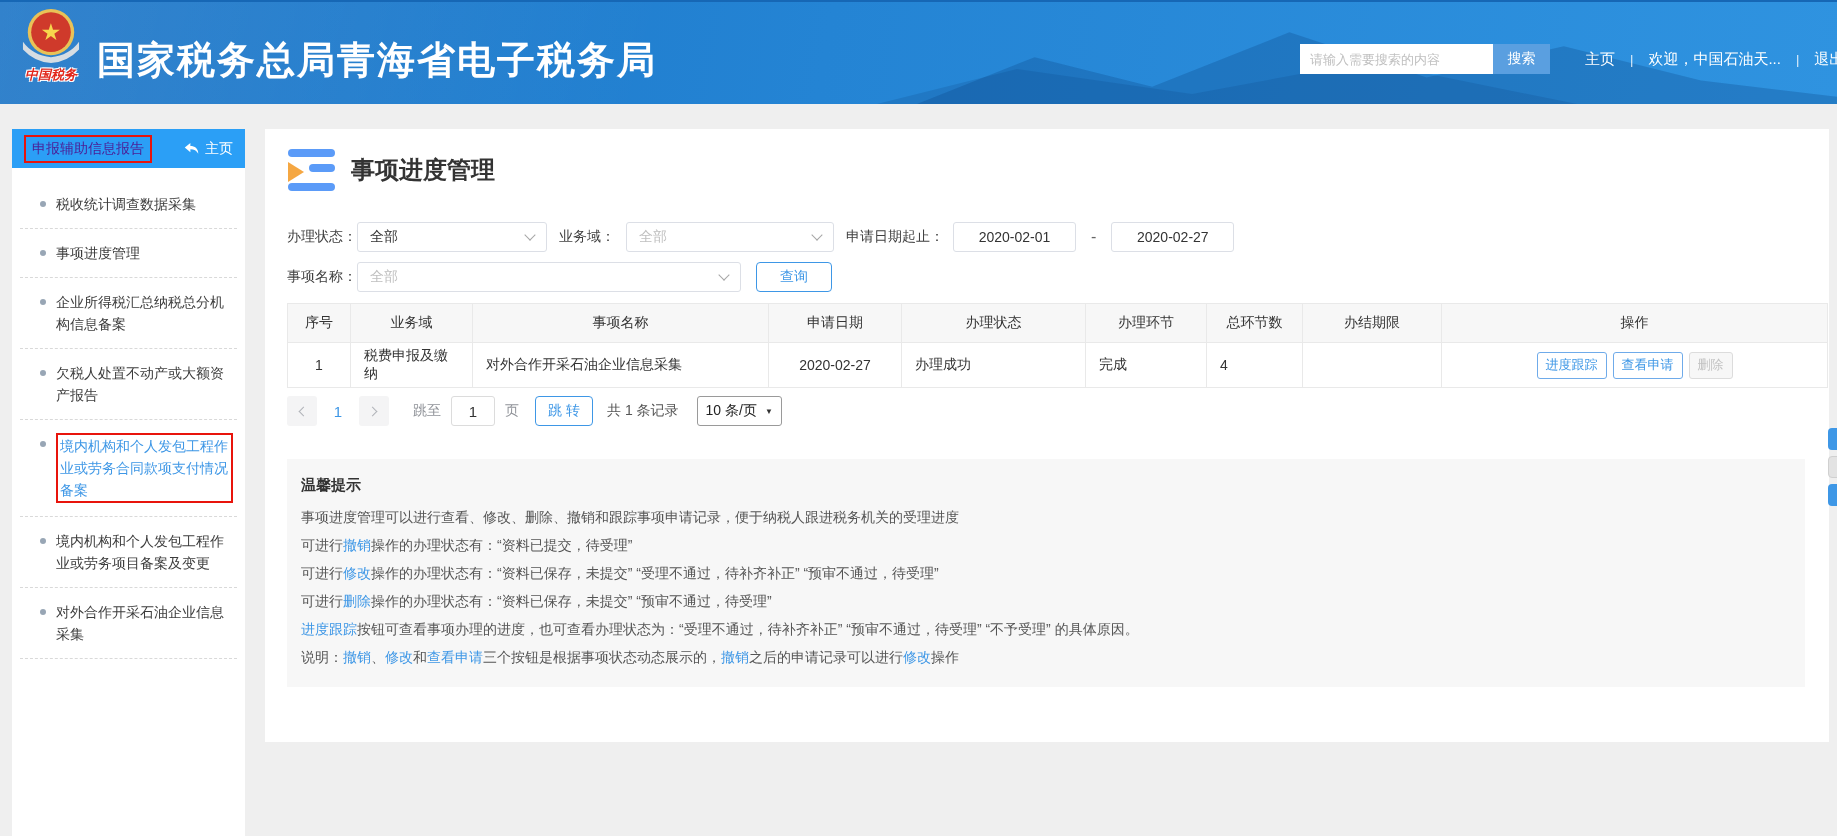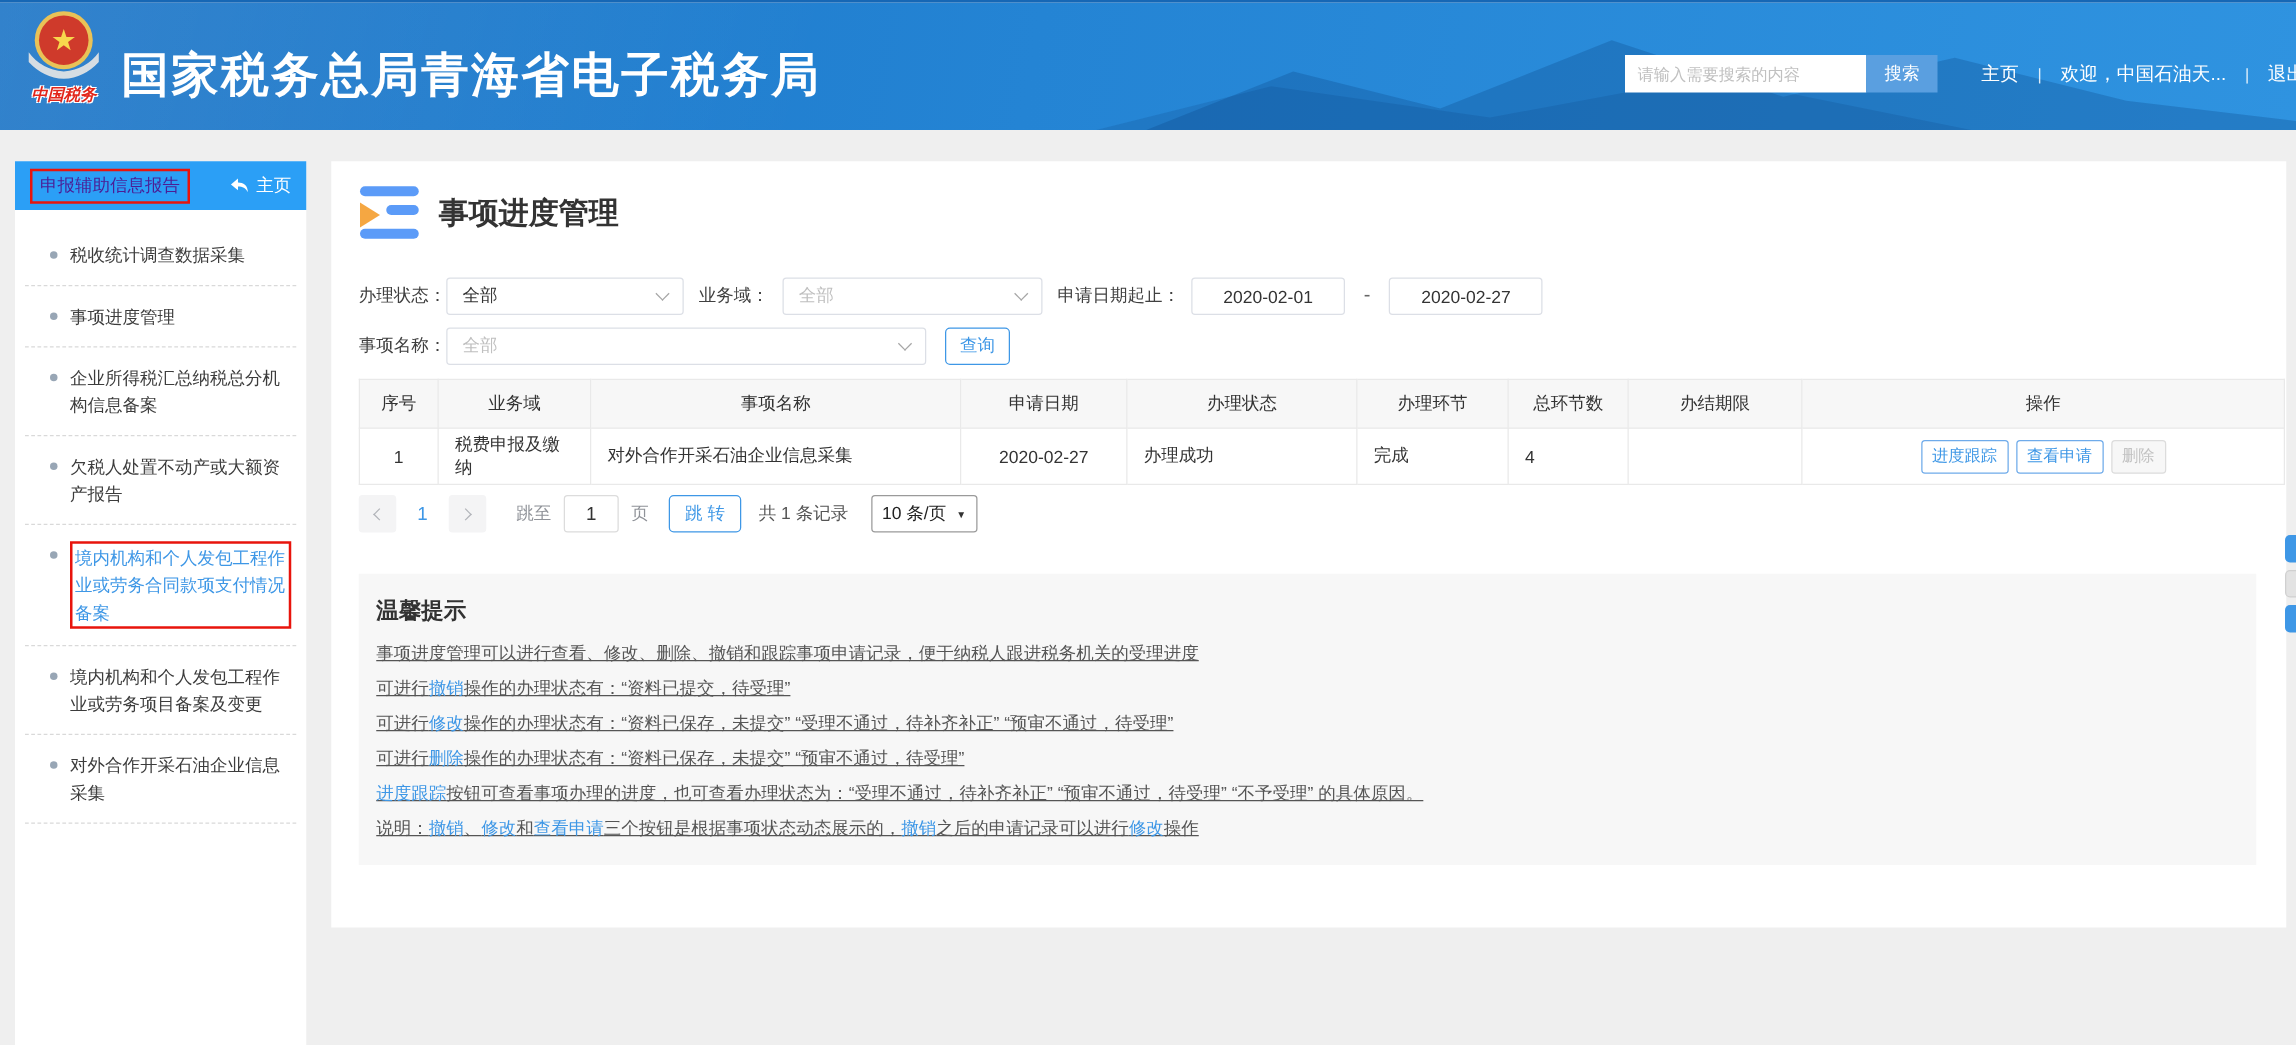--- a/index.html
+++ b/index.html
@@ -53,21 +53,21 @@
   .f-row { display:flex; align-items:center; height:30px; margin-bottom:10px; }
   .f-label { font-size:14px; color:#404040; white-space:nowrap; }
   .sel { height:30px; border:1px solid #dcdfe6; border-radius:3px; display:flex; align-items:center; justify-content:space-between; padding:0 12px; font-size:14px; background:#fff; cursor:pointer; }
   .sel .val { color:#333; }
   .sel.muted .val { color:#bfbfbf; }
   .chev { width:8px; height:8px; border-right:1.5px solid #a6a6a6; border-bottom:1.5px solid #a6a6a6; transform:rotate(45deg); margin-top:-4px; }
   .w-status { width:190px; } .w-domain { width:208px; margin-left:11px; } .w-name { width:384px; }
   .ml12 { margin-left:12px; }
   .date-input { width:123px; height:30px; border:1px solid #dcdfe6; border-radius:3px; text-align:center; font-size:14px; color:#333; margin-left:9px; outline:none; }
   .date-sep { margin:0 6px 0 15px; color:#666; }
-  .btn-query { width:52px; height:30px; background:#fff; border:1px solid #3e97e6; border-radius:4px; color:#3e97e6; font-size:14px; margin-left:15px; cursor:pointer; }
+  .btn-query { width:76px; height:30px; background:#fff; border:1px solid #3e97e6; border-radius:4px; color:#3e97e6; font-size:14px; margin-left:15px; cursor:pointer; }
   
   .tbl-wrap { margin:11px 0 0 22px; }
   table { border-collapse:collapse; width:1541px; table-layout:fixed; }
   th { height:39px; background:#f7f7f7; font-weight:normal; font-size:14px; color:#333; border:1px solid #e9e9e9; }
   td { height:45px; font-size:14px; color:#333; border:1px solid #e9e9e9; padding:0 13px; }
   td.c, th.c { text-align:center; } td.l { text-align:left; }
   .btn-op { height:27px; padding:0 8px; background:#fff; border:1px solid #6fabea; border-radius:3px; color:#3e97e6; font-size:13px; margin:0 3px; cursor:pointer; }
   .btn-op.disabled { border-color:#dcdcdc; color:#c2c2c2; background:#f7f7f7; cursor:default; }
   
   .pagination { display:flex; align-items:center; margin:8px 0 0 22px; height:30px; }
@@ -78,22 +78,22 @@
   .pg-num { margin:0 8px; color:#3e97e6; font-size:15px; width:26px; text-align:center; cursor:pointer; }
   .pg-jump-label { color:#909399; font-size:14px; margin-left:24px; }
   .pg-input { width:44px; height:30px; border:1px solid #dcdcdc; border-radius:3px; text-align:center; font-size:15px; color:#333; margin:0 10px; outline:none; }
   .pg-unit { color:#909399; font-size:14px; }
   .btn-jump { margin-left:16px; width:58px; height:30px; background:#fff; border:1px solid #3e97e6; color:#3e97e6; border-radius:4px; font-size:14px; cursor:pointer; }
   .pg-total { margin-left:14px; font-size:14px; color:#555; }
   .pg-size { margin-left:18px; height:30px; border:1px solid #9a9a9a; border-radius:3px; display:flex; align-items:center; padding:0 8px; font-size:14px; color:#222; gap:8px; background:#fff; cursor:pointer; }
   .pg-size .caret { font-size:8px; color:#333; }
   
   .tips { margin:33px 0 0 22px; width:1518px; background:#f7f7f7; padding:17px 16px 12px 14px; }
-  .tips-title { font-size:18px; font-weight:bold; color:#333; margin-bottom:12px; }
-  .tip-line { font-size:14px; color:#555; line-height:20px; margin-bottom:8px;text-decoration:underline; }
+  .tips-title { font-size:15px; font-weight:bold; color:#333; margin-bottom:12px; }
+  .tip-line { font-size:14px; color:#555; line-height:20px; margin-bottom:8px; }
   .tip-link { color:#3e97e6; cursor:pointer; }
   
   .float-widget { position:absolute; right:0; top:428px; width:9px; }
   .fw-tab { width:16px; height:22px; border-radius:4px 0 0 4px; margin-bottom:6px; }
   .fw-blue { background:#3e97e6; }
   .fw-gray { background:#e3e3e3; border:1px solid #d0d0d0; }
 </style>
 </head>
 <body>
 

